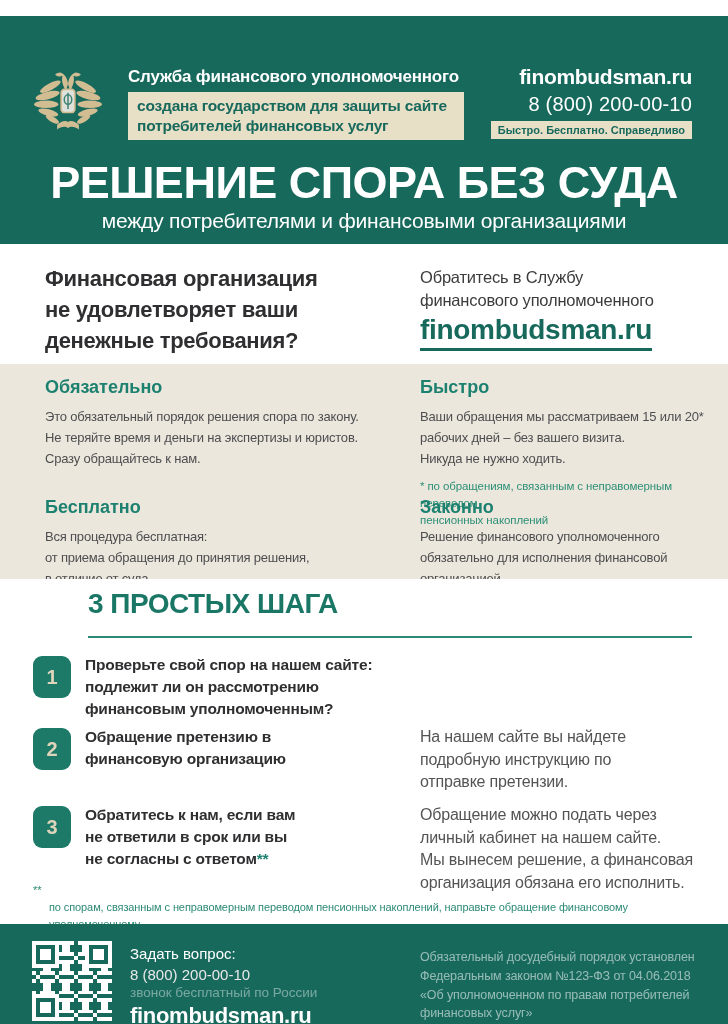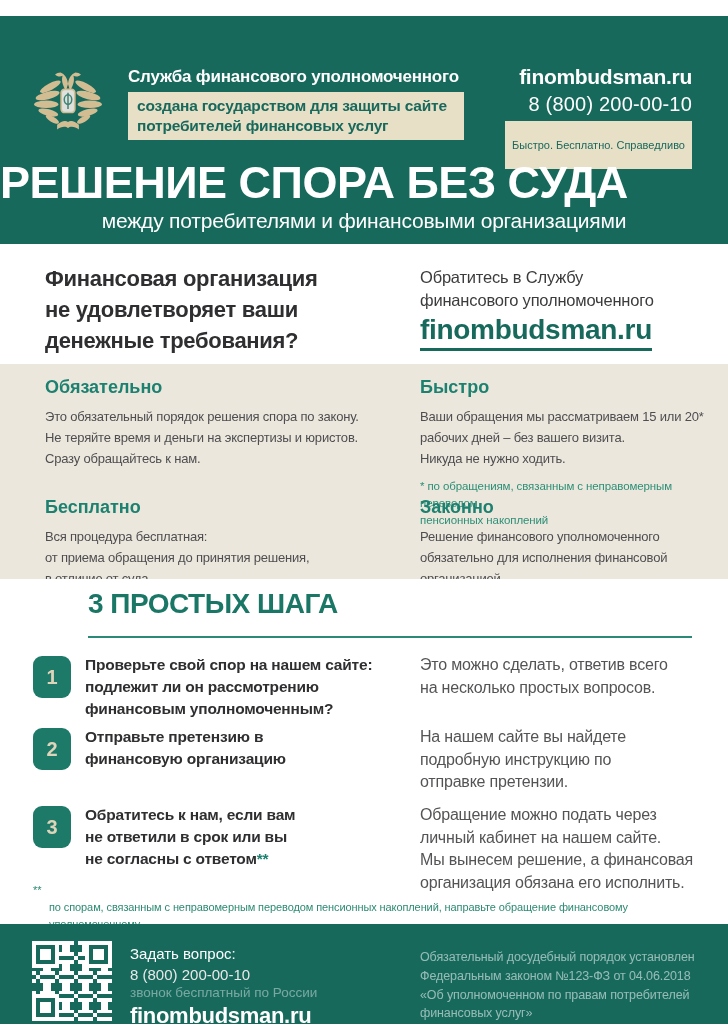--- a/index.html
+++ b/index.html
@@ -16,22 +16,22 @@
 
   
   .sec-header{top:0;height:228px;background:var(--teal);}
   .logo{left:34px;top:50px;width:68px;height:74px;}
   .org-name{left:128px;top:51px;color:#fff;font-size:17px;font-weight:bold;letter-spacing:-0.2px;}
   .org-box{left:128px;top:76px;width:336px;background:var(--cream);color:var(--teal);
            font-size:15.5px;font-weight:bold;line-height:1.3;padding:4px 9px;white-space:pre-line;letter-spacing:-0.2px;}
   .hr-site{right:36px;top:49px;color:#fff;font-size:21px;font-weight:bold;letter-spacing:-0.3px;}
   .hr-phone{right:36px;top:77px;color:#fff;font-size:20px;letter-spacing:0.2px;}
   .hr-badge{right:36px;top:105px;background:var(--cream);color:var(--teal);
-            font-size:11px;font-weight:normal;padding:18px 7px;}
-  .hero-title{left:0;right:0;top:141px;text-align:left;color:#fff;
+            font-size:11px;font-weight:bold;padding:3px 7px;}
+  .hero-title{left:0;right:0;top:141px;text-align:center;color:#fff;
               font-size:45px;font-weight:bold;letter-spacing:-0.5px;white-space:nowrap;}
   .hero-sub{left:0;right:0;top:193px;text-align:center;color:#fff;font-size:21px;letter-spacing:-0.2px;}
 
   
   .sec-intro{top:228px;height:120px;background:#fff;}
   .intro-q{left:45px;top:20px;font-size:22px;font-weight:bold;color:var(--dark);
            line-height:1.4;white-space:pre-line;letter-spacing:-0.3px;}
   .intro-cta{left:420px;top:22px;font-size:16.5px;color:#3c3c3e;line-height:1.4;white-space:pre-line;letter-spacing:-0.2px;}
   .intro-site{left:420px;top:70px;font-size:28px;font-weight:bold;color:var(--teal);
               border-bottom:3px solid var(--teal);padding-bottom:2px;letter-spacing:-0.3px;text-decoration:none;display:inline-block;}
@@ -153,27 +153,25 @@
 
   <div class="sec sec-steps">
     <div class="abs steps-title">3 ПРОСТЫХ ШАГА</div>
     <div class="abs steps-rule"></div>
 
     <div class="step s0">
       <div class="step-num">1</div>
       <div class="step-action">Проверьте свой спор на нашем сайте:
 подлежит ли он рассмотрению
 финансовым уполномоченным?</div>
-      <div class="step-detail">Это можно сделать, ответив всего
-на несколько простых вопросов.</div>
     </div>
 
     <div class="step s1">
       <div class="step-num">2</div>
-      <div class="step-action">Отправьте претензию в
+      <div class="step-action">Обращение претензию в
 финансовую организацию</div>
       <div class="step-detail">На нашем сайте вы найдете
 подробную инструкцию по
 отправке претензии.</div>
     </div>
 
     <div class="step s2">
       <div class="step-num">3</div>
       <div class="step-action"><span>Обратитесь к нам, если вам
 не ответили в срок или вы

